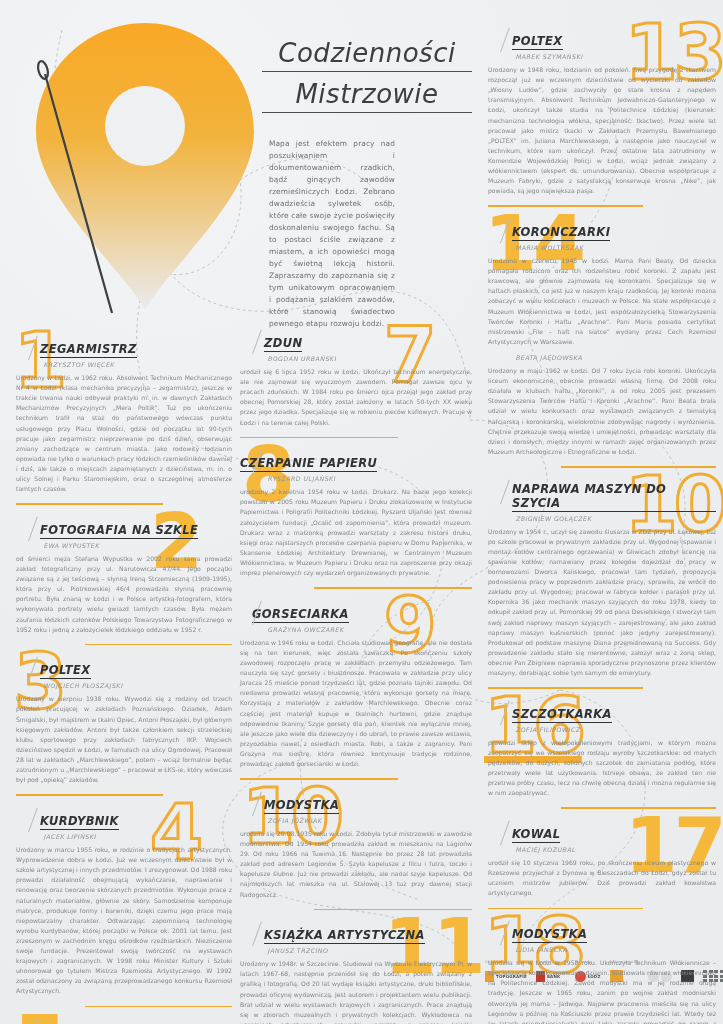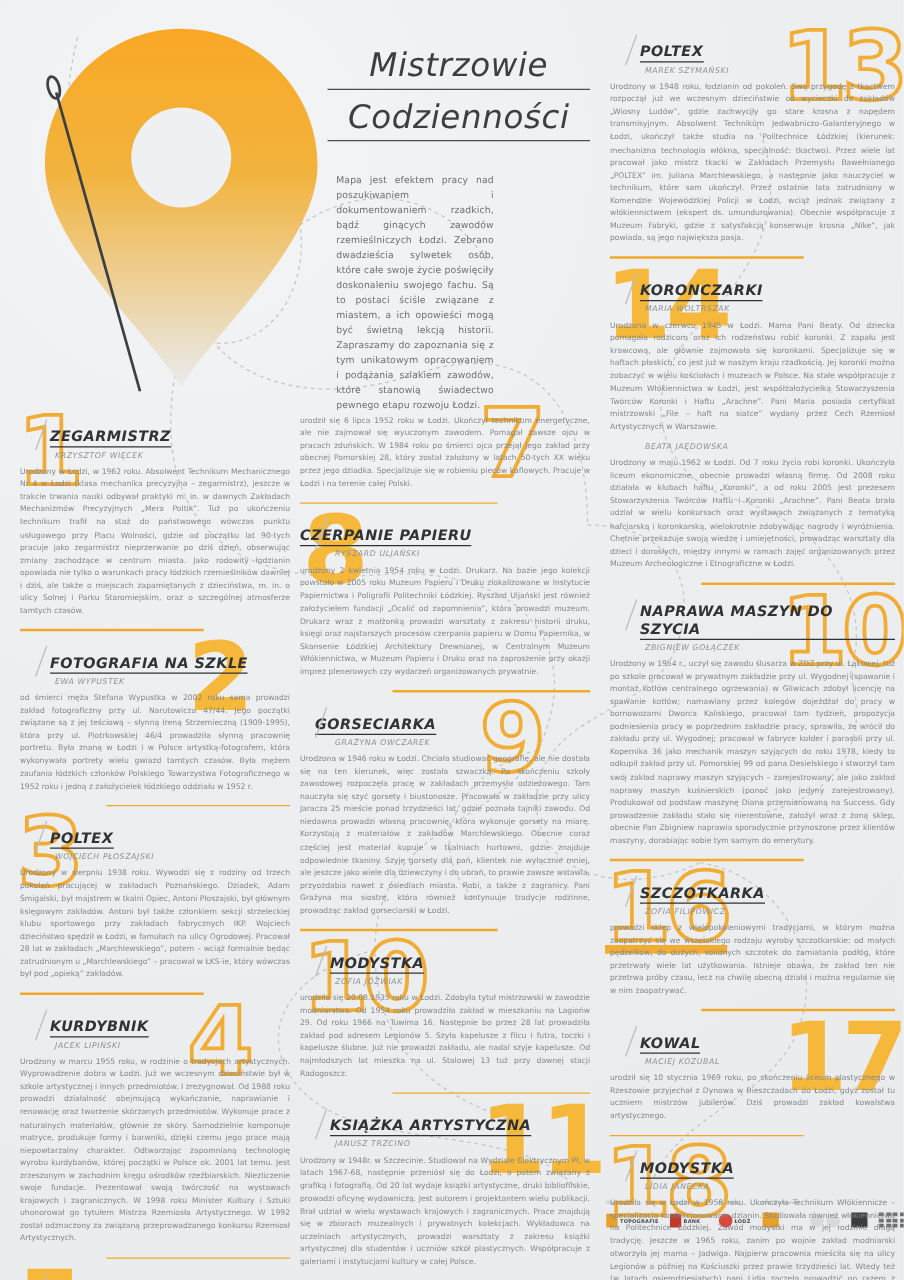--- a/index.html
+++ b/index.html
@@ -126,22 +126,22 @@
       <path d="M123 5 C63 5 14 54 14 114 C14 178 100 250 123 292 C146 250 232 178 232 114 C232 54 183 5 123 5 Z" fill="url(#pinGrad)"></path>
       <circle cx="123" cy="108" r="40" fill="#eef0f1"></circle>
       <g>
         <line x1="23" y1="56" x2="90" y2="295" stroke="#3c4044" stroke-width="2.2"></line>
         <ellipse cx="21" cy="52" rx="4.5" ry="9" fill="none" stroke="#3c4044" stroke-width="2.2" transform="rotate(-15 21 52)"></ellipse>
       </g>
     </svg>
   </div>
 
   <div class="title-block">
+    <div class="title-line">Codzienności</div>
     <div class="title-line">Mistrzowie</div>
-    <div class="title-line">Codzienności</div>
   </div>
 
   <div class="intro">Mapa jest efektem pracy nad poszukiwaniem i dokumentowaniem rzadkich, bądź ginących zawodów rzemieślniczych Łodzi. Zebrano dwadzieścia sylwetek osób, które całe swoje życie poświęciły doskonaleniu swojego fachu. Są to postaci ściśle związane z miastem, a ich opowieści mogą być świetną lekcją historii. Zapraszamy do zapoznania się z tym unikatowym opracowaniem i podążania szlakiem zawodów, które stanowią świadectwo pewnego etapu rozwoju Łodzi.</div>
 
   <div class="col col-left" id="colLeft">
       <div class="entry">
         <div class="bignum" style="left: -2px; top: -8px;">1</div>
         <div class="entry-head"><span class="slash" style="left: 12px; top: -4px;"></span><div class="entry-title" style="margin-left: 24px;">ZEGARMISTRZ</div><div class="entry-sub" style="margin-left: 28px;">KRZYSZTOF WIĘCEK</div></div>
         <div class="entry-body">Urodzony w Łodzi, w 1962 roku. Absolwent Technikum Mechanicznego Nr 4 w Łodzi (klasa mechanika precyzyjna – zegarmistrz), jeszcze w trakcie trwania nauki odbywał praktyki m. in. w dawnych Zakładach Mechanizmów Precyzyjnych „Mera Poltik”. Tuż po ukończeniu technikum trafił na staż do państwowego wówczas punktu usługowego przy Placu Wolności, gdzie od początku lat 90-tych pracuje jako zegarmistrz nieprzerwanie po dziś dzień, obserwując zmiany zachodzące w centrum miasta. Jako rodowity łodzianin opowiada nie tylko o warunkach pracy łódzkich rzemieślników dawniej i dziś, ale także o miejscach zapamiętanych z dzieciństwa, m. in. o ulicy Solnej i Parku Staromiejskim, oraz o szczególnej atmosferze tamtych czasów.</div>
         <div class="rule"></div>
@@ -167,20 +167,21 @@
       <div class="entry">
         <div class="bignum solid" style="left: -2px; top: -8px;">5</div>
         <div class="entry-head">
           <span class="slash" style="left: 12px; top: -4px;"></span>
         </div>
       </div>
     </div>
   <div class="col col-mid" id="colMid">
       <div class="entry">
         <div class="bignum" style="left: 62%; top: -8px;">7</div>
+        <div class="entry-head"><span class="slash" style="left: 12px; top: -4px;"></span><div class="entry-title" style="margin-left: 24px;">ZDUN</div><div class="entry-sub" style="margin-left: 28px;">BOGDAN URBAŃSKI</div></div>
         <div class="entry-body">urodził się 6 lipca 1952 roku w Łodzi. Ukończył technikum energetyczne, ale nie zajmował się wyuczonym zawodem. Pomagał zawsze ojcu w pracach zduńskich. W 1984 roku po śmierci ojca przejął jego zakład przy obecnej Pomorskiej 28, który został założony w latach 50-tych XX wieku przez jego dziadka. Specjalizuje się w robieniu pieców kaflowych. Pracuje w Łodzi i na terenie całej Polski.</div>
         <div class="rule"></div>
       </div>
       <div class="entry">
         <div class="bignum solid" style="left: 2px; top: -8px;">8</div>
         <div class="entry-head"><span class="slash" style="left: 12px; top: -4px;"></span><div class="entry-title" style="">CZERPANIE PAPIERU</div><div class="entry-sub" style="margin-left: 28px;">RYSZARD ULJAŃSKI</div></div>
         <div class="entry-body">urodzony 2 kwietnia 1954 roku w Łodzi. Drukarz. Na bazie jego kolekcji powstało w 2005 roku Muzeum Papieru i Druku zlokalizowane w Instytucie Papiernictwa i Poligrafii Politechniki Łódzkiej. Ryszard Uljański jest również założycielem fundacji „Ocalić od zapomnienia”, która prowadzi muzeum. Drukarz wraz z małżonką prowadzi warsztaty z zakresu historii druku, księgi oraz najstarszych procesów czerpania papieru w Domu Papiernika, w Skansenie Łódzkiej Architektury Drewnianej, w Centralnym Muzeum Włókiennictwa, w Muzeum Papieru i Druku oraz na zaproszenie przy okazji imprez plenerowych czy wydarzeń organizowanych prywatnie.</div>
         <div class="rule right"></div>
       </div>
       <div class="entry">

